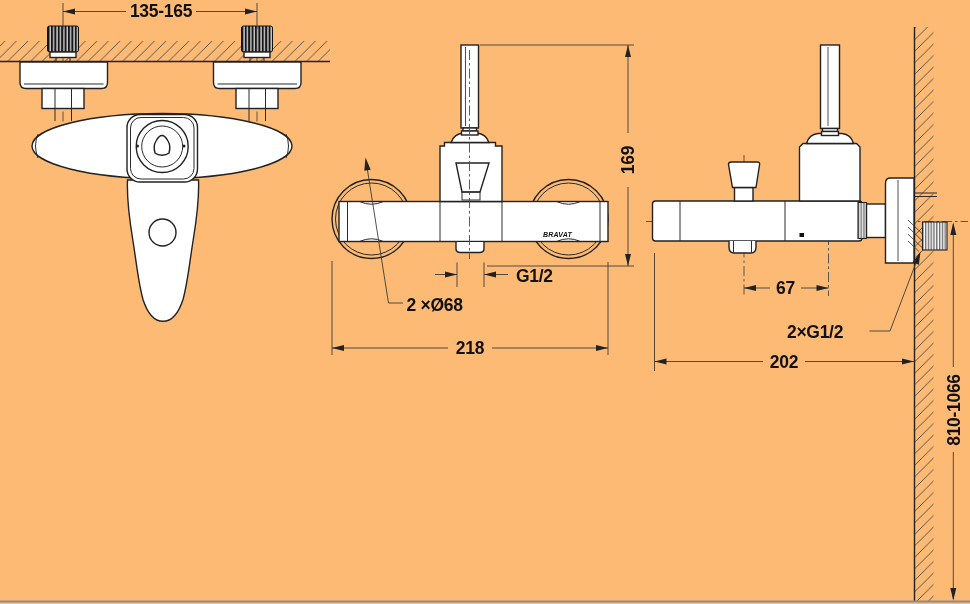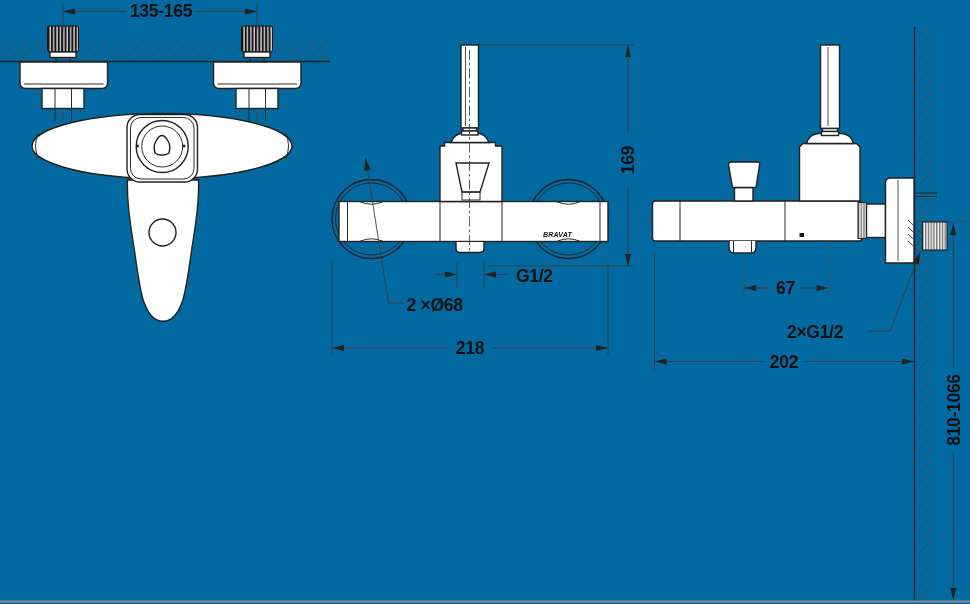--- a/index.html
+++ b/index.html
@@ -1,16 +1,16 @@
 <!DOCTYPE html>
 <html><head>
 <meta charset="utf-8">
 <style>
   html,body{margin:0;padding:0;background:#fff;}
-  .canvas{position:relative;width:970px;height:604px;background:#0369a1;overflow:hidden;}
+  .canvas{position:relative;width:970px;height:604px;background:#fdba74;overflow:hidden;}
   svg{position:absolute;left:0;top:0;}
   .ol{stroke:#222;stroke-width:1.4;fill:none;}
   .olw{stroke:#222;stroke-width:1.4;fill:#fff;}
   .s1{stroke:#2a2a2a;stroke-width:1;fill:none;}
   .thin{stroke:#3c3c3c;stroke-width:0.9;fill:none;}
   .cl{stroke:#4a4a4a;stroke-width:0.9;fill:none;stroke-dasharray:10 3 2.5 3;}
   .ah{fill:#222;stroke:none;}
   text{font-family:"Liberation Sans","DejaVu Sans",sans-serif;font-weight:bold;fill:#111;}
   .dim{font-size:17.5px;letter-spacing:-0.3px;}
   .logo{font-size:7px;font-style:italic;letter-spacing:0.2px;}

